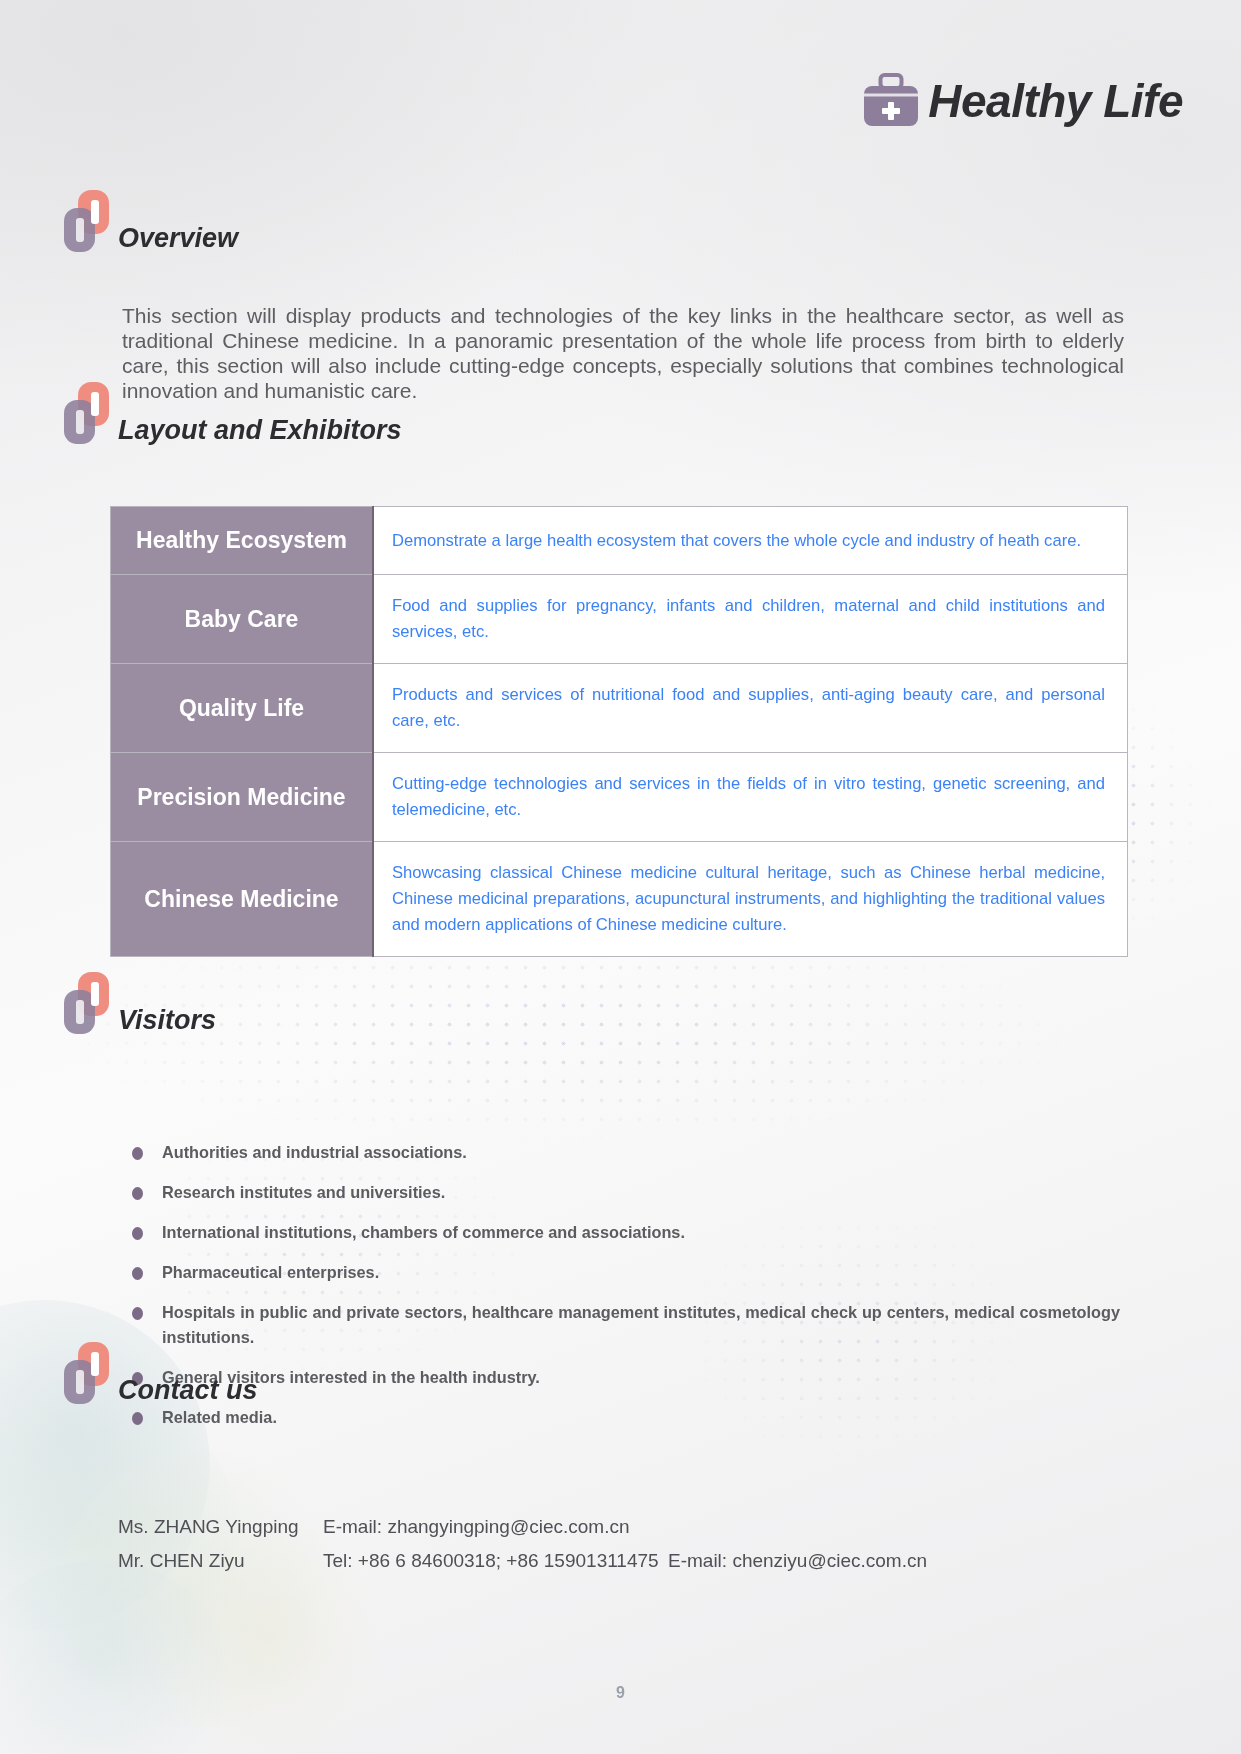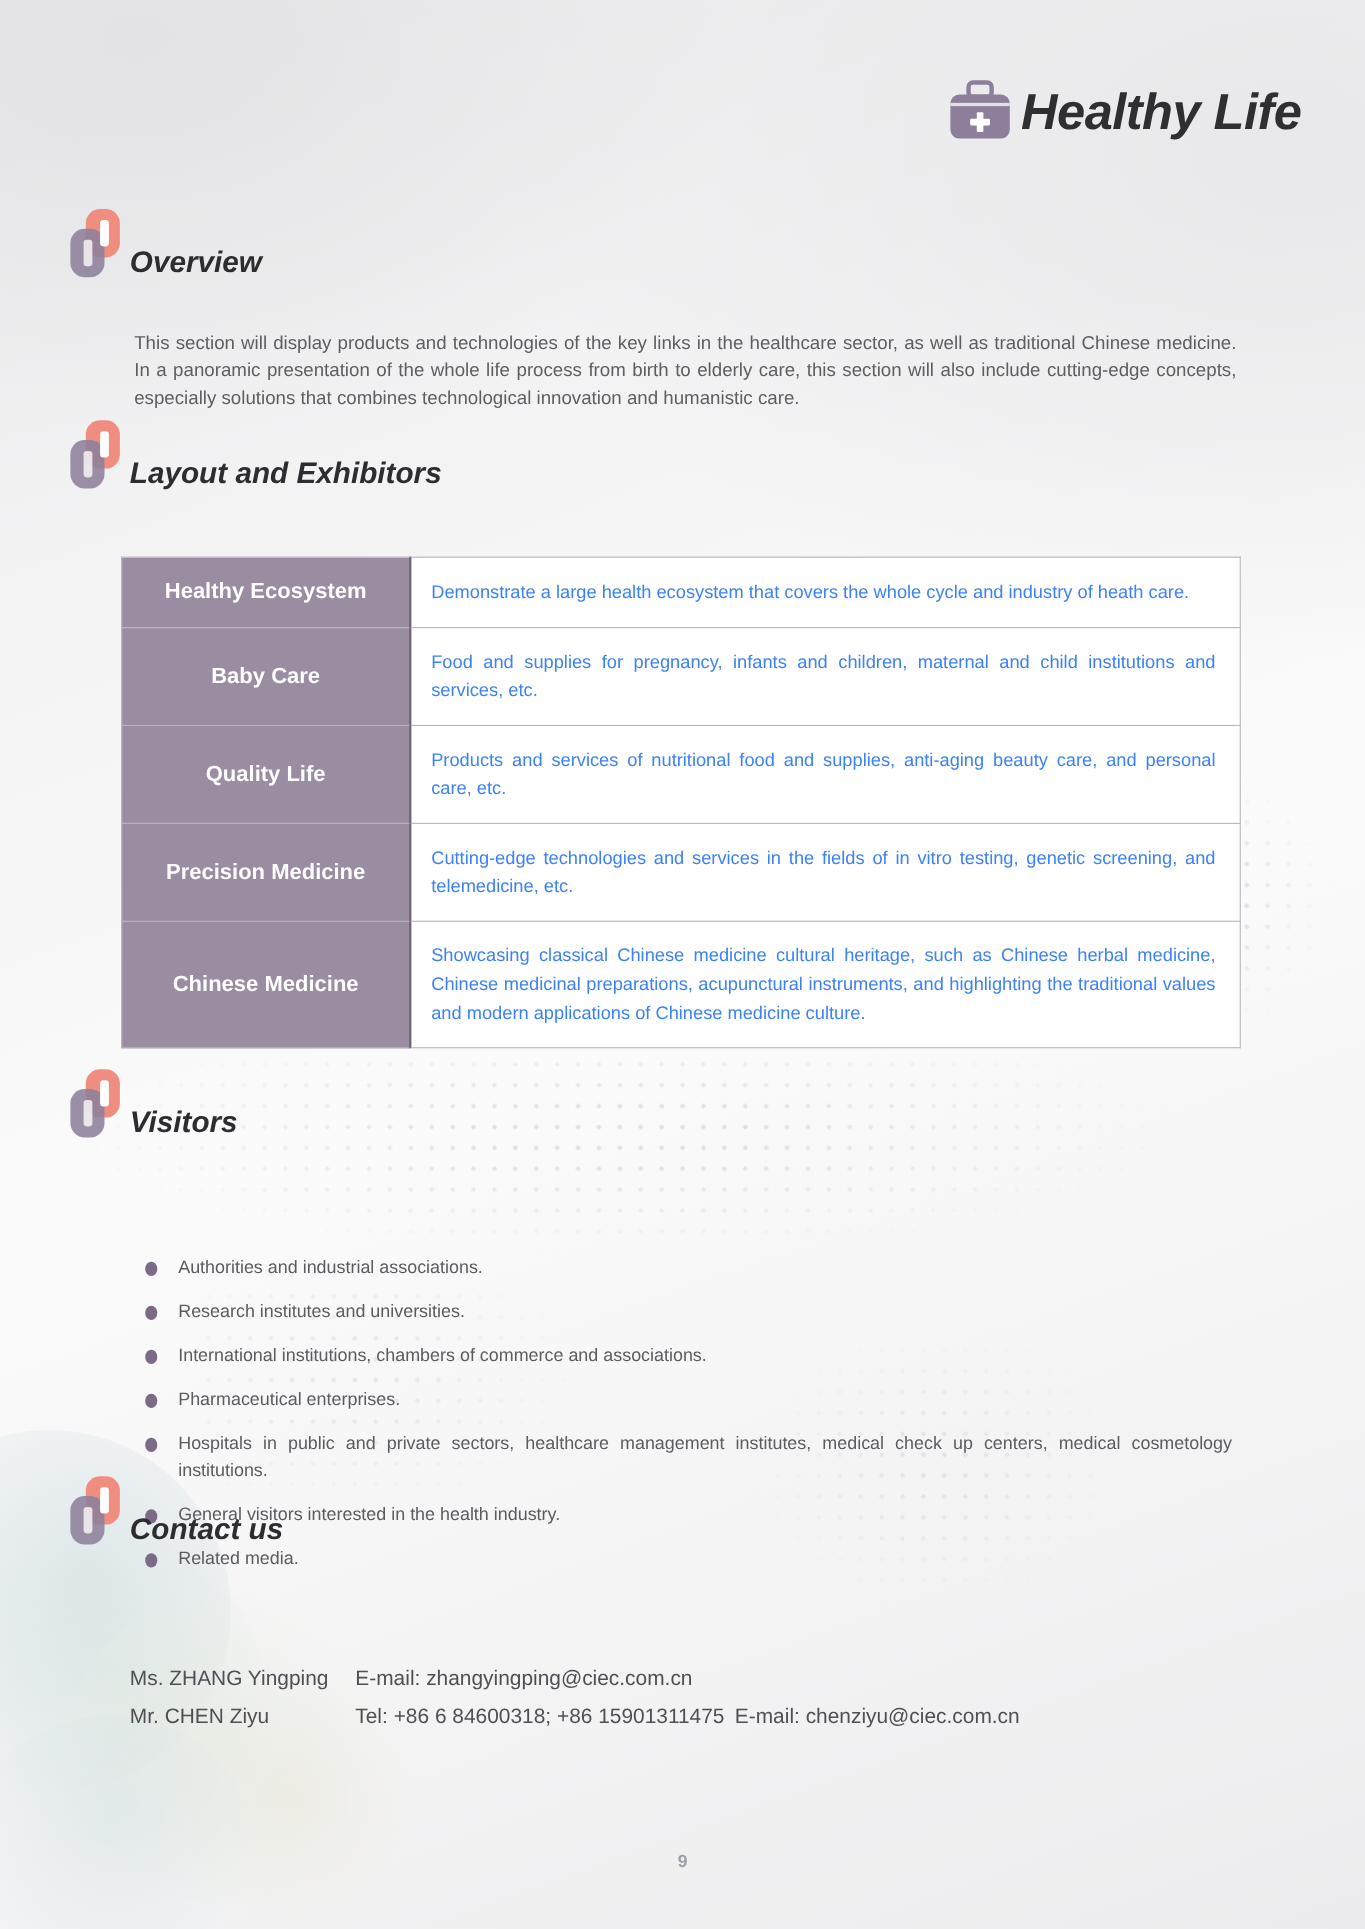--- a/index.html
+++ b/index.html
@@ -142,21 +142,21 @@
     color: #2d2d31;
     white-space: nowrap;
   }
 
   
   .overview-body {
     position: absolute;
     left: 122px;
     top: 282px;
     width: 1002px;
-    font-size: 17px;
+    font-size: 21px;
     line-height: 25px;
     color: #5d5d62;
     text-align: justify;
   }
 
   
   .exhibitor-table {
     position: absolute;
     left: 110px;
     top: 506px;
@@ -166,21 +166,21 @@
     border: 1px solid #b9b4bd;
   }
   .exhibitor-table td {
     vertical-align: middle;
     border: 1px solid #b9b4bd;
   }
   .exhibitor-table td.cat {
     width: 245px;
     background: #9a8ca1;
     color: #ffffff;
-    font-size: 20px;
+    font-size: 23px;
     font-weight: bold;
     text-align: center;
     padding: 20px 8px;
     border-right: 2px solid #6e6474;
   }
   .exhibitor-table td.desc {
     background: #ffffff;
     color: #3b82f6;
     font-size: 16.6px;
     line-height: 26px;
@@ -199,20 +199,21 @@
     padding: 0;
   }
   .visitors-list li {
     position: relative;
     padding-left: 42px;
     margin-bottom: 15px;
     font-size: 16.3px;
     line-height: 25px;
     color: #5b5b60;
     text-align: justify;
+    font-weight: bold;
   }
   .visitors-list li::before {
     content: "";
     position: absolute;
     left: 12px;
     top: 7px;
     width: 11px;
     height: 13px;
     border-radius: 6px / 7px;
     background: #7c6b86;

